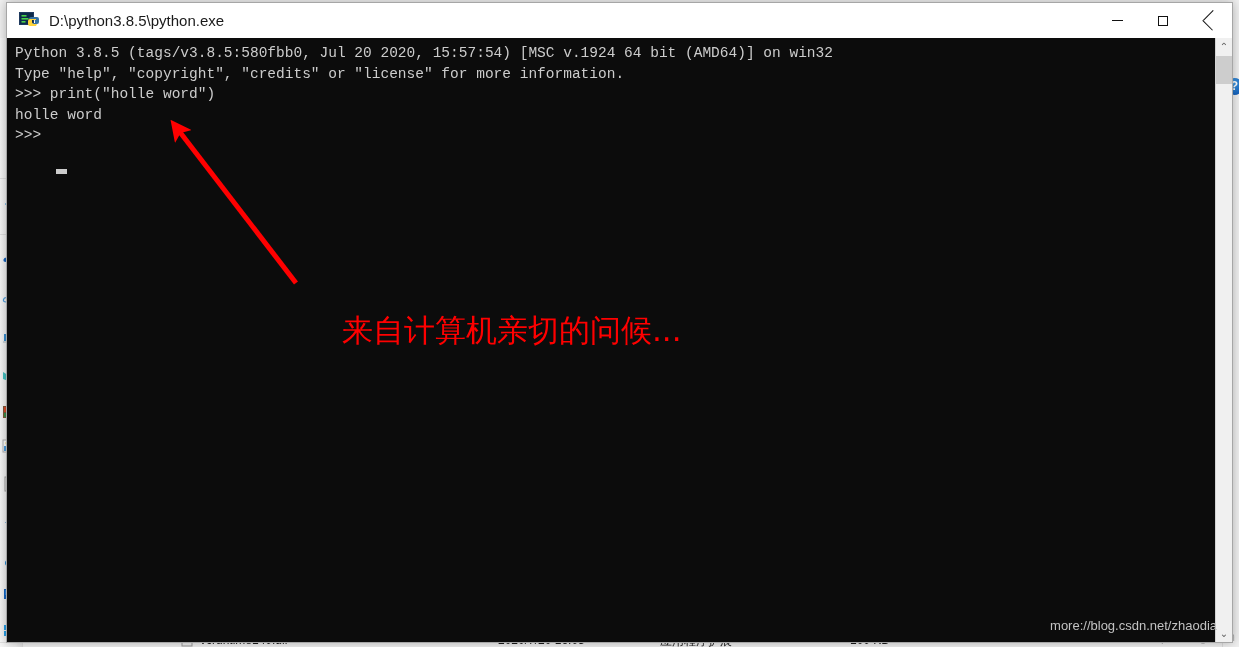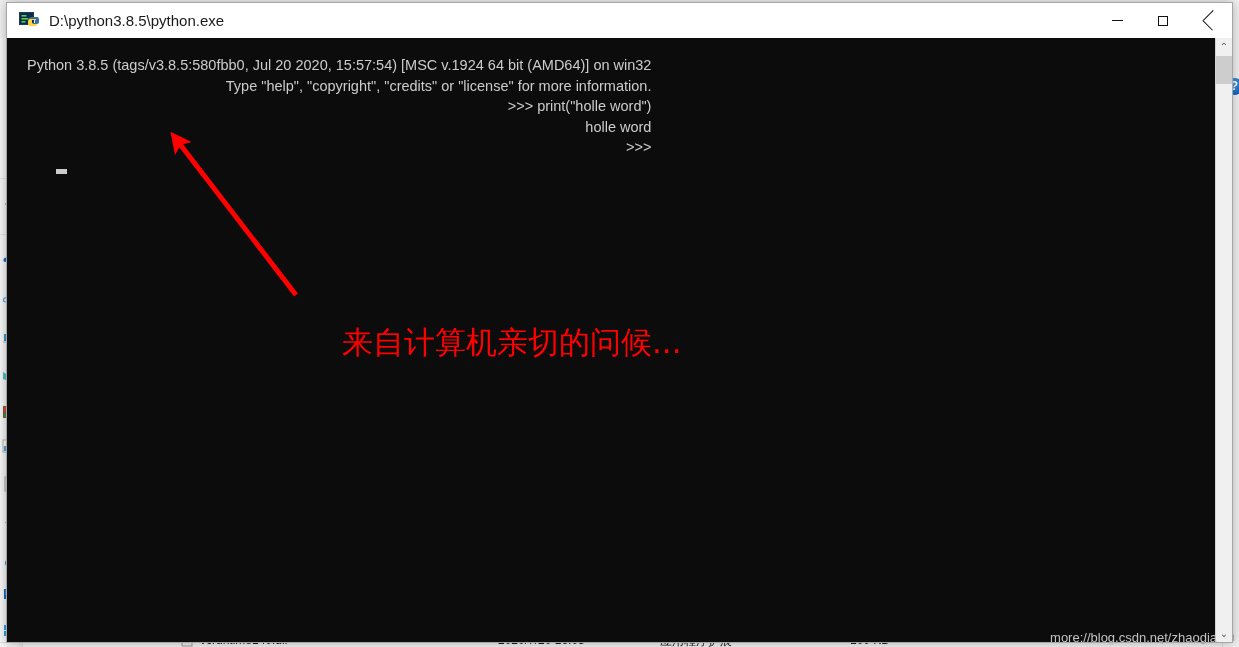--- a/index.html
+++ b/index.html
@@ -169,28 +169,27 @@
   #console-body {
     position: absolute;
     left: 0; top: 35px;
     right: 0; bottom: 0;
     background: #0c0c0c;
     overflow: hidden;
   }
   #console-text {
     position: absolute;
     left: 4px; top: 1px;
-    margin: 16px;
-    font-family: Liberation Sans, sans-serif;
+    margin: 4px;
+    font-family: Liberation Mono, monospace;
     font-size: 14.5px;
     line-height: 20.6px;
     color: #cccccc;
     white-space: pre;
     letter-spacing: 0px;
-    text-align: right;
   }
   #console-cursor {
     position: absolute;
     left: 49px; top: 131px;
     width: 11px; height: 5px;
     background: #cccccc;
   }
 
   
   #console-scrollbar {
@@ -217,21 +216,21 @@
   #sb-thumb {
     position: absolute;
     left: 0; top: 18px;
     width: 16px; height: 28px;
     background: #cdcdcd;
   }
 
   
   #annotation-layer {
     position: absolute;
-    left: 0; top: 12px;
+    left: 0; top: 0;
     width: 1239px; height: 630px;
     pointer-events: none;
   }
   #annotation-text {
     position: absolute;
     left: 342px; top: 310px;
     font-family: "DejaVu Sans", sans-serif;
     font-size: 31px;
     font-weight: 500;
     color: #ff0000;

